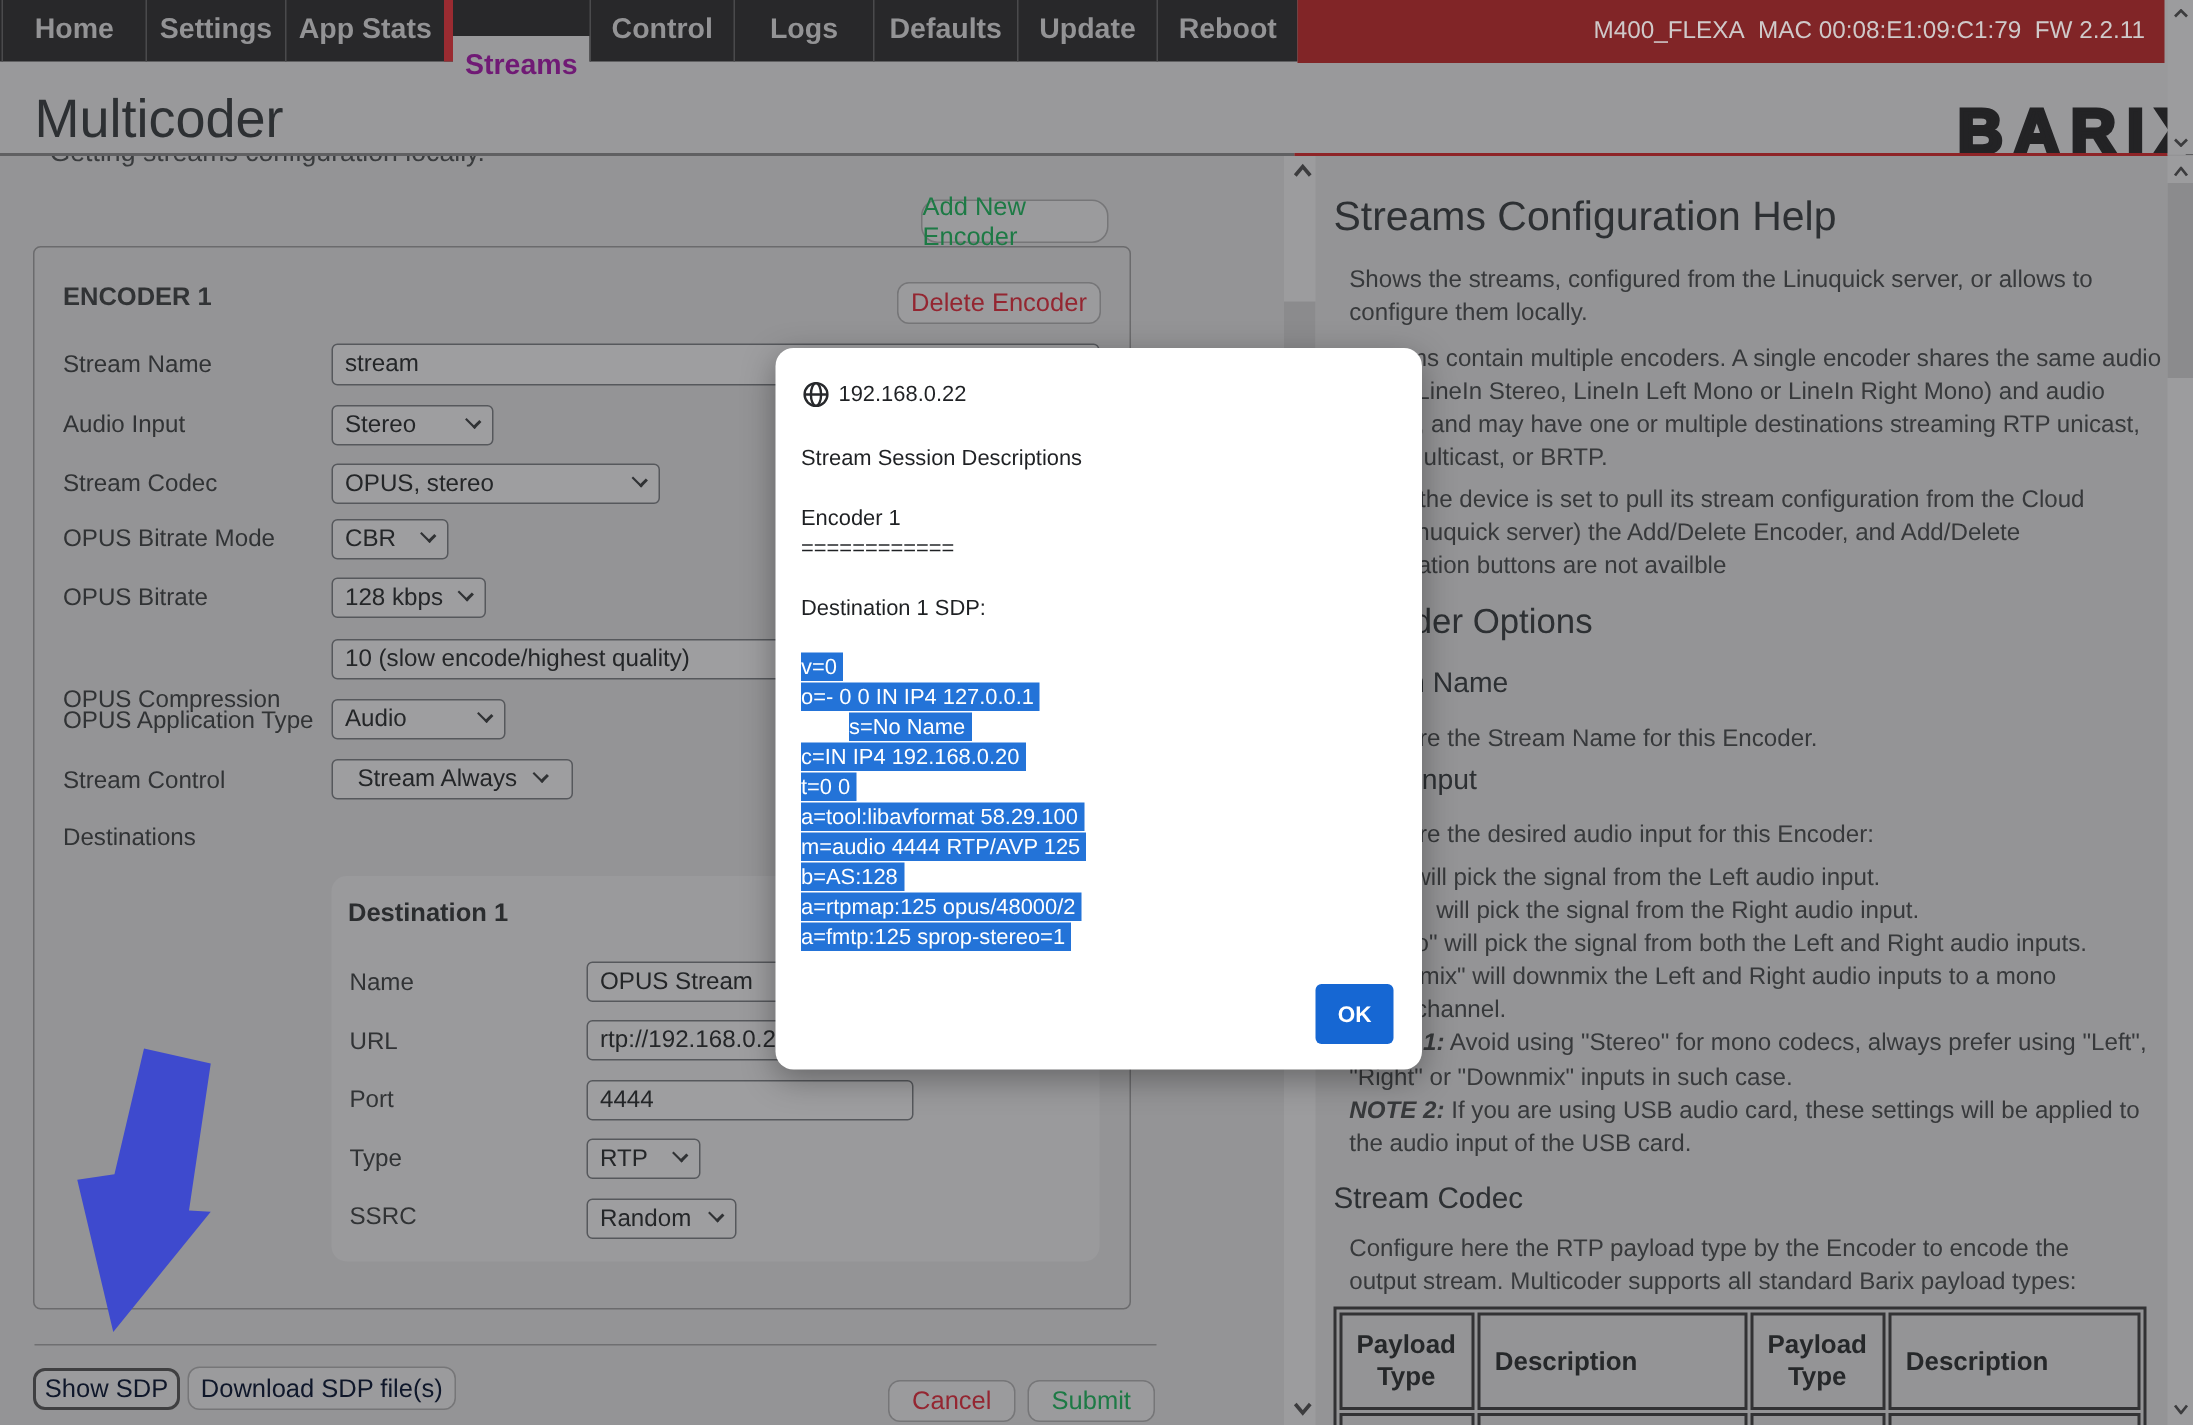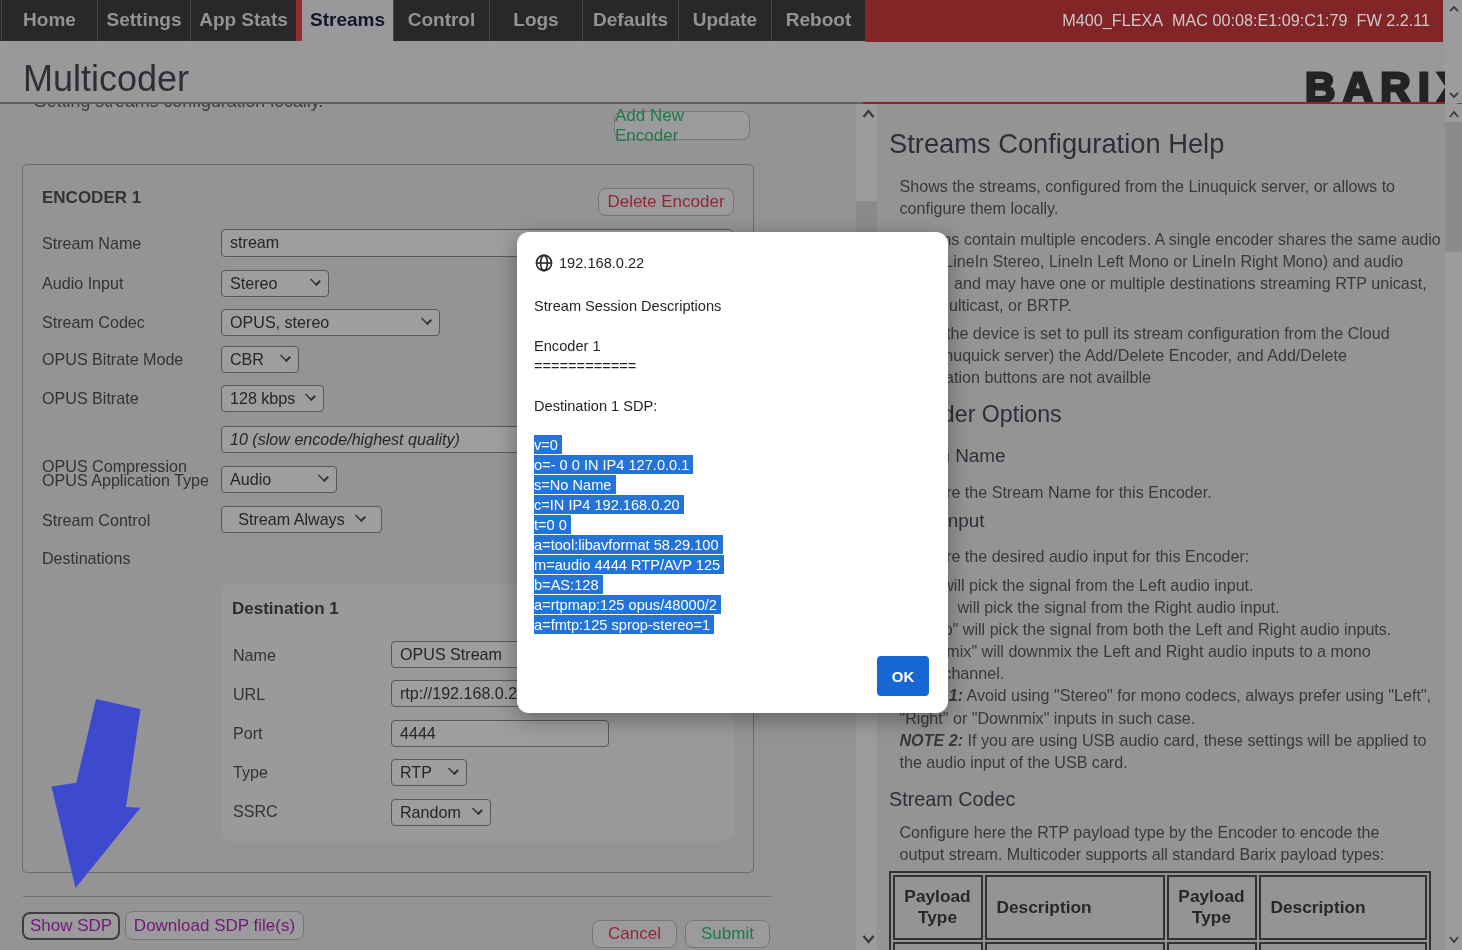--- a/index.html
+++ b/index.html
@@ -6,42 +6,42 @@
 html,body { width:1462px; height:950px; overflow:hidden; background:#949496;
   font-family:"Liberation Sans", sans-serif; }
 .abs { position:absolute; }
 #stage { position:relative; width:1462px; height:950px; }
 
 
 #hdr { position:absolute; left:0; top:0; width:1462px; height:103px; background:#99999b; }
 #nav { position:absolute; left:0; top:0; width:865px; height:40.5px; background:#28282a; }
 .tab { position:absolute; top:0; height:40.5px; color:#939395; font-size:19px; font-weight:bold;
   display:flex; align-items:center; justify-content:center; border-left:1px solid #4a4a4c; }
-.tab.active { background:#99999b; color:#0f172a; border-left:none; }
+.tab.active { background:#99999b; color:#701a75; border-left:none;margin-top:24px; }
 #redstripe { position:absolute; left:296px; top:0; width:6px; height:40.5px; background:#9a2b31; }
 #mbar { position:absolute; left:865px; top:0; width:578px; height:41.5px; background:#812527; }
 #mbar span { position:absolute; right:13px; top:11px; color:#cfc9c9; font-size:16.2px; }
 #title { position:absolute; left:23px; top:61px; font-size:36px; line-height:1; color:#2d3033; }
 #barix { position:absolute; left:1305px; top:51px; width:162px; height:35px;margin-top:19px; }
 #hline1 { position:absolute; left:0; top:102px; width:863px; height:2px; background:#606062; }
 #hline2 { position:absolute; left:863px; top:102px; width:582px; height:2px; background:#8e2427; }
 
 
 .sbtrack { position:absolute; background:#9c9c9e; }
 .sbthumb { position:absolute; background:#8b8b8d; }
 .sbarr { position:absolute; width:17px; height:17px; display:flex; align-items:center; justify-content:center; }
 .sbarr svg { display:block; }
 
 
 #lframe { position:absolute; left:0; top:104px; width:856px; height:846px; background:#949496; overflow:hidden; }
 #lcontent { position:absolute; left:0; top:0; width:857px; }
 .getting { position:absolute; left:33px; top:0px; font-size:17.8px; color:#3a3c3e; }
 .hr1 { position:absolute; left:23px; top:24px; width:747px; height:1px; background:#6f6f71; }
 .btn { position:absolute; display:flex; align-items:center; justify-content:center;
-  background:#9b9b9d; border:1px solid #767678; border-radius:8px; font-size:17px; color:#701a75; }
+  background:#9b9b9d; border:1px solid #767678; border-radius:8px; font-size:17px; color:#0f172a; }
 .btn.green { color:#1d7a45; }
 .btn.red { color:#942631; }
 #fieldset { position:absolute; left:22px; top:60px; width:732px; height:709px;
   border:1px solid #6b6b6d; border-radius:5px; }
 .lbl { position:absolute; left:42px; font-size:16.1px; color:#313335; }
 .widget { position:absolute; background:#9e9ea0; border:1px solid #56585c; border-radius:4px;
   font-size:16.1px; color:#242628; display:flex; align-items:center; padding:0 8px; white-space:nowrap; }
 .sel { justify-content:space-between; }
 .sel .chev { margin-left:11px; width:9px; height:9px; flex:none;
   border-right:2.2px solid #303234; border-bottom:2.2px solid #303234;
@@ -96,42 +96,42 @@
       <text x="0" y="32" font-family="Liberation Sans" font-size="42" font-weight="bold" letter-spacing="7.3" fill="#232325" stroke="#232325" stroke-width="2.8">BARIX</text>
     </svg>
   </div>
   <div id="hline1"></div>
   <div id="hline2"></div>
 </div>
 
 <div id="lframe">
 <div id="lcontent">
   <div class="getting" style="top:-13px;">Getting streams configuration locally.</div>
-  <div class="btn green" style="left:614px; top:7px; width:136px; height:29px;">Add New Encoder</div>
+  <div class="btn green" style="left:614px; top:29px; width:125px; height:29px;border-radius:11px;">Add New Encoder</div>
   <div id="fieldset"></div>
   <div class="lbl" style="top:84px; font-weight:bold; font-size:17px;">ENCODER 1</div>
   <div class="btn red" style="left:598px; top:84px; width:136px; height:28px;">Delete Encoder</div>
 
   <div class="lbl" style="top:129.5px;">Stream Name</div>
   <div class="widget" style="left:221px; top:124.5px; width:512px; height:28px;">stream</div>
 
   <div class="lbl" style="top:169.5px;">Audio Input</div>
   <div class="widget sel" style="left:221px; top:165.5px; width:108px; height:27px;">Stereo<span class="chev"></span></div>
 
   <div class="lbl" style="top:208.5px;">Stream Codec</div>
   <div class="widget sel" style="left:221px; top:204.5px; width:219px; height:27px;">OPUS, stereo<span class="chev"></span></div>
 
   <div class="lbl" style="top:245.5px;">OPUS Bitrate Mode</div>
   <div class="widget sel" style="left:221px; top:241.5px; width:78px; height:27px;">CBR<span class="chev"></span></div>
 
   <div class="lbl" style="top:284.5px;">OPUS Bitrate</div>
   <div class="widget sel" style="left:221px; top:281px; width:103px; height:27px;">128 kbps<span class="chev"></span></div>
 
   <div class="lbl" style="top:325.5px;margin-top:27px;">OPUS Compression</div>
-  <div class="widget sel" style="left:221px; top:322px; width:338px; height:27px;font-style:italic;">10 (slow encode/highest quality)<span class="chev"></span></div>
+  <div class="widget sel" style="left:221px; top:322px; width:338px; height:27px;">10 (slow encode/highest quality)<span class="chev"></span></div>
 
   <div class="lbl" style="top:366.5px;">OPUS Application Type</div>
   <div class="widget sel" style="left:221px; top:362px; width:116px; height:27px;">Audio<span class="chev"></span></div>
 
   <div class="lbl" style="top:406.5px;">Stream Control</div>
   <div class="widget sel" style="left:221px; top:402px; width:161px; height:27px;justify-content:center;">Stream Always<span class="chev"></span></div>
 
   <div class="lbl" style="top:445px;">Destinations</div>
 
   <div id="dest">
@@ -237,21 +237,21 @@
   <ellipse cx="9" cy="9" rx="3.4" ry="7.6" fill="none" stroke="#27292c" stroke-width="1.6"></ellipse>
   <line x1="1.4" y1="9" x2="16.6" y2="9" stroke="#27292c" stroke-width="1.6"></line>
 </svg>
 <div id="dtitle">192.168.0.22</div>
 <div class="dline" style="top:298px;">Stream Session Descriptions</div>
 <div class="dline" style="top:338px;">Encoder 1</div>
 <div class="dline" style="top:358px;">============</div>
 <div class="dline" style="top:398px;">Destination 1 SDP:</div>
 <div class="dsel" style="top:435px;">v=0 </div>
 <div class="dsel" style="top:455px;">o=- 0 0 IN IP4 127.0.0.1 </div>
-<div class="dsel" style="top:475px;">s=No Name </div>
+<div class="dsel" style="top:475px;margin-left:32px;">s=No Name </div>
 <div class="dsel" style="top:495px;">c=IN IP4 192.168.0.20 </div>
 <div class="dsel" style="top:515px;">t=0 0 </div>
 <div class="dsel" style="top:535px;">a=tool:libavformat 58.29.100 </div>
 <div class="dsel" style="top:555px;">m=audio 4444 RTP/AVP 125 </div>
 <div class="dsel" style="top:575px;">b=AS:128 </div>
 <div class="dsel" style="top:595px;">a=rtpmap:125 opus/48000/2 </div>
 <div class="dsel" style="top:615px;">a=fmtp:125 sprop-stereo=1 </div>
 <div id="okbtn">OK</div>
 
 </div>

